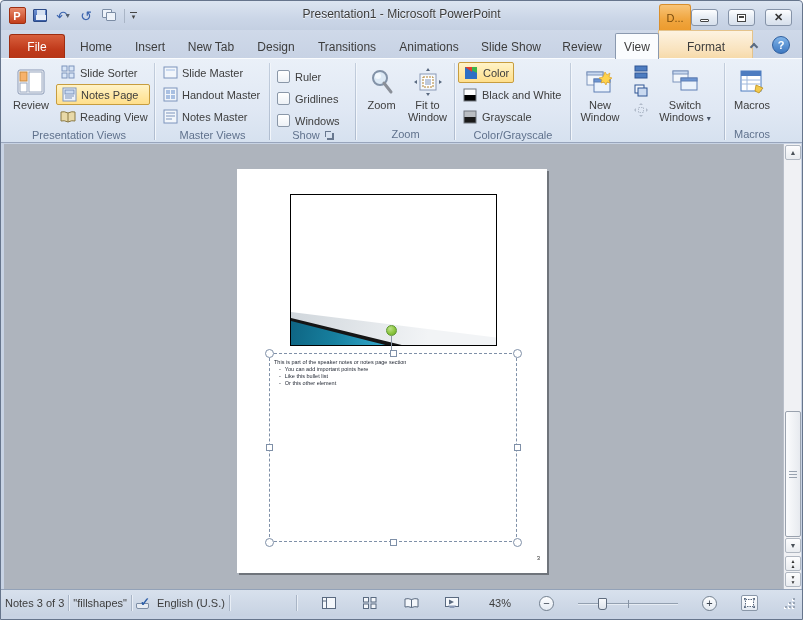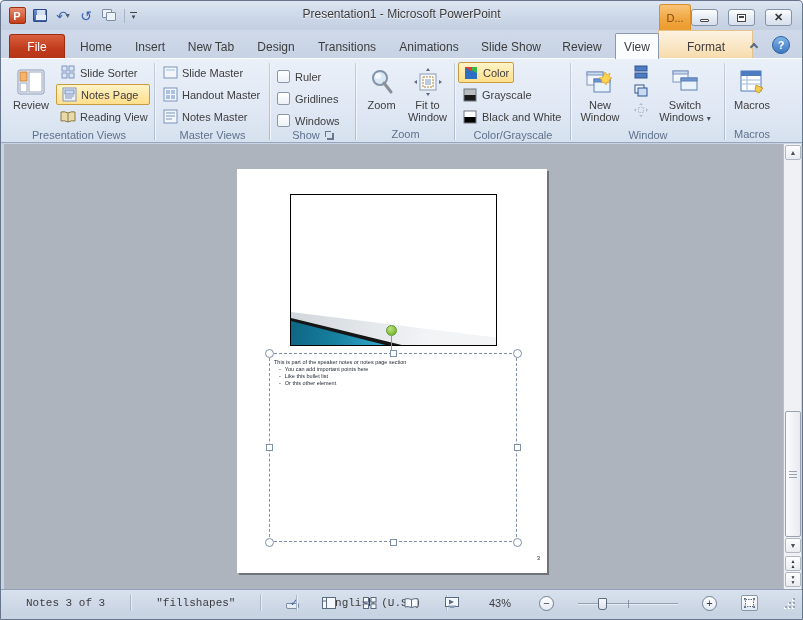--- a/index.html
+++ b/index.html
@@ -110,21 +110,21 @@
     font-size:7px; color:#4A5158; line-height:7px; }
   .sc-thumb { position:absolute; left:1px; top:267px; width:16px; height:126px; background:linear-gradient(90deg,#FBFCFD,#E7EAEF);
     border:1px solid #9AA2AE; border-radius:2px; display:flex; align-items:center; justify-content:center; }
   .grip { width:8px; height:7px; border-top:1px solid #98A2AF; border-bottom:1px solid #98A2AF; position:relative; }
   .grip:before { content:""; position:absolute; left:0; right:0; top:2px; border-top:1px solid #98A2AF; }
   .dblarr { display:flex; flex-direction:column; line-height:5px; font-size:6px; color:#333; }
 
   
   .statusbar { position:absolute; left:0; top:588px; width:100%; height:27px;
     background:linear-gradient(#D8E1ED,#C7D2E2); border-top:1px solid #93A2B8; display:flex; align-items:center; font-size:11px; color:#3D3D3D; }
-  .st-item { padding:0 25px; display:flex; align-items:center; gap:5px; height:100%;font-family:Liberation Mono, monospace; }
+  .st-item { padding:0 4px; display:flex; align-items:center; gap:5px; height:100%; }
   .st-sep { width:1px; height:16px; background:#A9B5C6; box-shadow:1px 0 0 #E8EEF6; }
   .spell-ic { position:relative; width:15px; height:12px; }
   .spell-book { position:absolute; left:0; bottom:0; width:13px; height:6px; background:#E8EDF4; border:1px solid #7C8DA5; border-radius:1px 1px 2px 2px; }
   .spell-check { position:absolute; left:4px; top:-2px; color:#2E5FA8; font-size:12px; font-weight:bold; }
   .st-right { position:absolute; right:6px; top:0; height:100%; display:flex; align-items:center; gap:24px; }
   .view-ic { width:17px; height:15px; display:flex; align-items:center; justify-content:center; }
   .zoom-pct { font-size:11px; color:#3D3D3D; padding:0 4px; }
   .zbtn { width:15px; height:15px; border-radius:50%; background:linear-gradient(#FDFEFF,#E4EAF2);
     border:1px solid #73808F; display:flex; align-items:center; justify-content:center; font-size:11px; color:#3B4450; line-height:11px; }
   .ztrack { position:relative; width:100px; height:15px; }
@@ -375,36 +375,36 @@
                   <rect x="1" y="1" width="12" height="12" fill="#2D6FC4"></rect>
                   <path d="M1 1 h12 v6 z" fill="#3BB44A"></path>
                   <path d="M1 1 h7 v5 z" fill="#E03C31"></path>
                 </svg>
             </span>
             <span>Color</span>
           </div>
           <div class="smbtn">
             <span class="smicon">
               <svg width="14" height="14" viewBox="0 0 14 14">
+                  <rect x="1" y="1" width="12" height="6" fill="#FFFFFF"></rect>
+                  <rect x="1" y="7" width="12" height="6" fill="#000000"></rect>
+                  <rect x="1" y="1" width="12" height="12" fill="none" stroke="#70767E"></rect>
+                </svg>
+            </span>
+            <span>Black and White</span>
+          </div>
+          <div class="smbtn">
+            <span class="smicon">
+              <svg width="14" height="14" viewBox="0 0 14 14">
                   <rect x="1" y="1" width="12" height="6" fill="#B9BDC2"></rect>
                   <rect x="1" y="7" width="12" height="6" fill="#1A1A1A"></rect>
                   <rect x="1" y="1" width="12" height="12" fill="none" stroke="#70767E"></rect>
                 </svg>
             </span>
             <span>Grayscale</span>
-          </div>
-          <div class="smbtn">
-            <span class="smicon">
-              <svg width="14" height="14" viewBox="0 0 14 14">
-                  <rect x="1" y="1" width="12" height="6" fill="#FFFFFF"></rect>
-                  <rect x="1" y="7" width="12" height="6" fill="#000000"></rect>
-                  <rect x="1" y="1" width="12" height="12" fill="none" stroke="#70767E"></rect>
-                </svg>
-            </span>
-            <span>Black and White</span>
           </div>
         </div>
       </div>
       <div class="glabel">
           <span>Color/Grayscale</span>
         </div>
     </div>
     <div class="gsep"></div>
 
     <div class="rgroup" style="width:152px">
@@ -446,23 +446,20 @@
             <svg width="30" height="26" viewBox="0 0 30 26">
                 <rect x="3" y="2" width="15" height="11" fill="#F2F6FB" stroke="#7C94BC"></rect>
                 <rect x="3" y="2" width="15" height="3" fill="#C9D9F0" stroke="#7C94BC"></rect>
                 <rect x="11" y="9" width="16" height="12" fill="#EAF2FC" stroke="#5E7FB4"></rect>
                 <rect x="11" y="9" width="16" height="3" fill="#6D96D4" stroke="#5E7FB4"></rect>
               </svg>
           </span>
           <span><span>Switch Windows</span> <span class="dd-arrow">▾</span></span>
         </div>
       </div>
-      <div class="glabel">
-          <span>Window</span>
-        </div>
     </div>
     <div class="gsep"></div>
 
     <div class="rgroup" style="width:52px">
       <div class="gbody" style="justify-content:center">
         <div class="bigbtn" style="width:48px">
           <span class="bigicon">
             <svg width="28" height="28" viewBox="0 0 28 28">
                 <rect x="3" y="3" width="20" height="20" fill="#FFF" stroke="#4D7CC0"></rect>
                 <rect x="3" y="3" width="20" height="5" fill="#4D7CC0"></rect>

